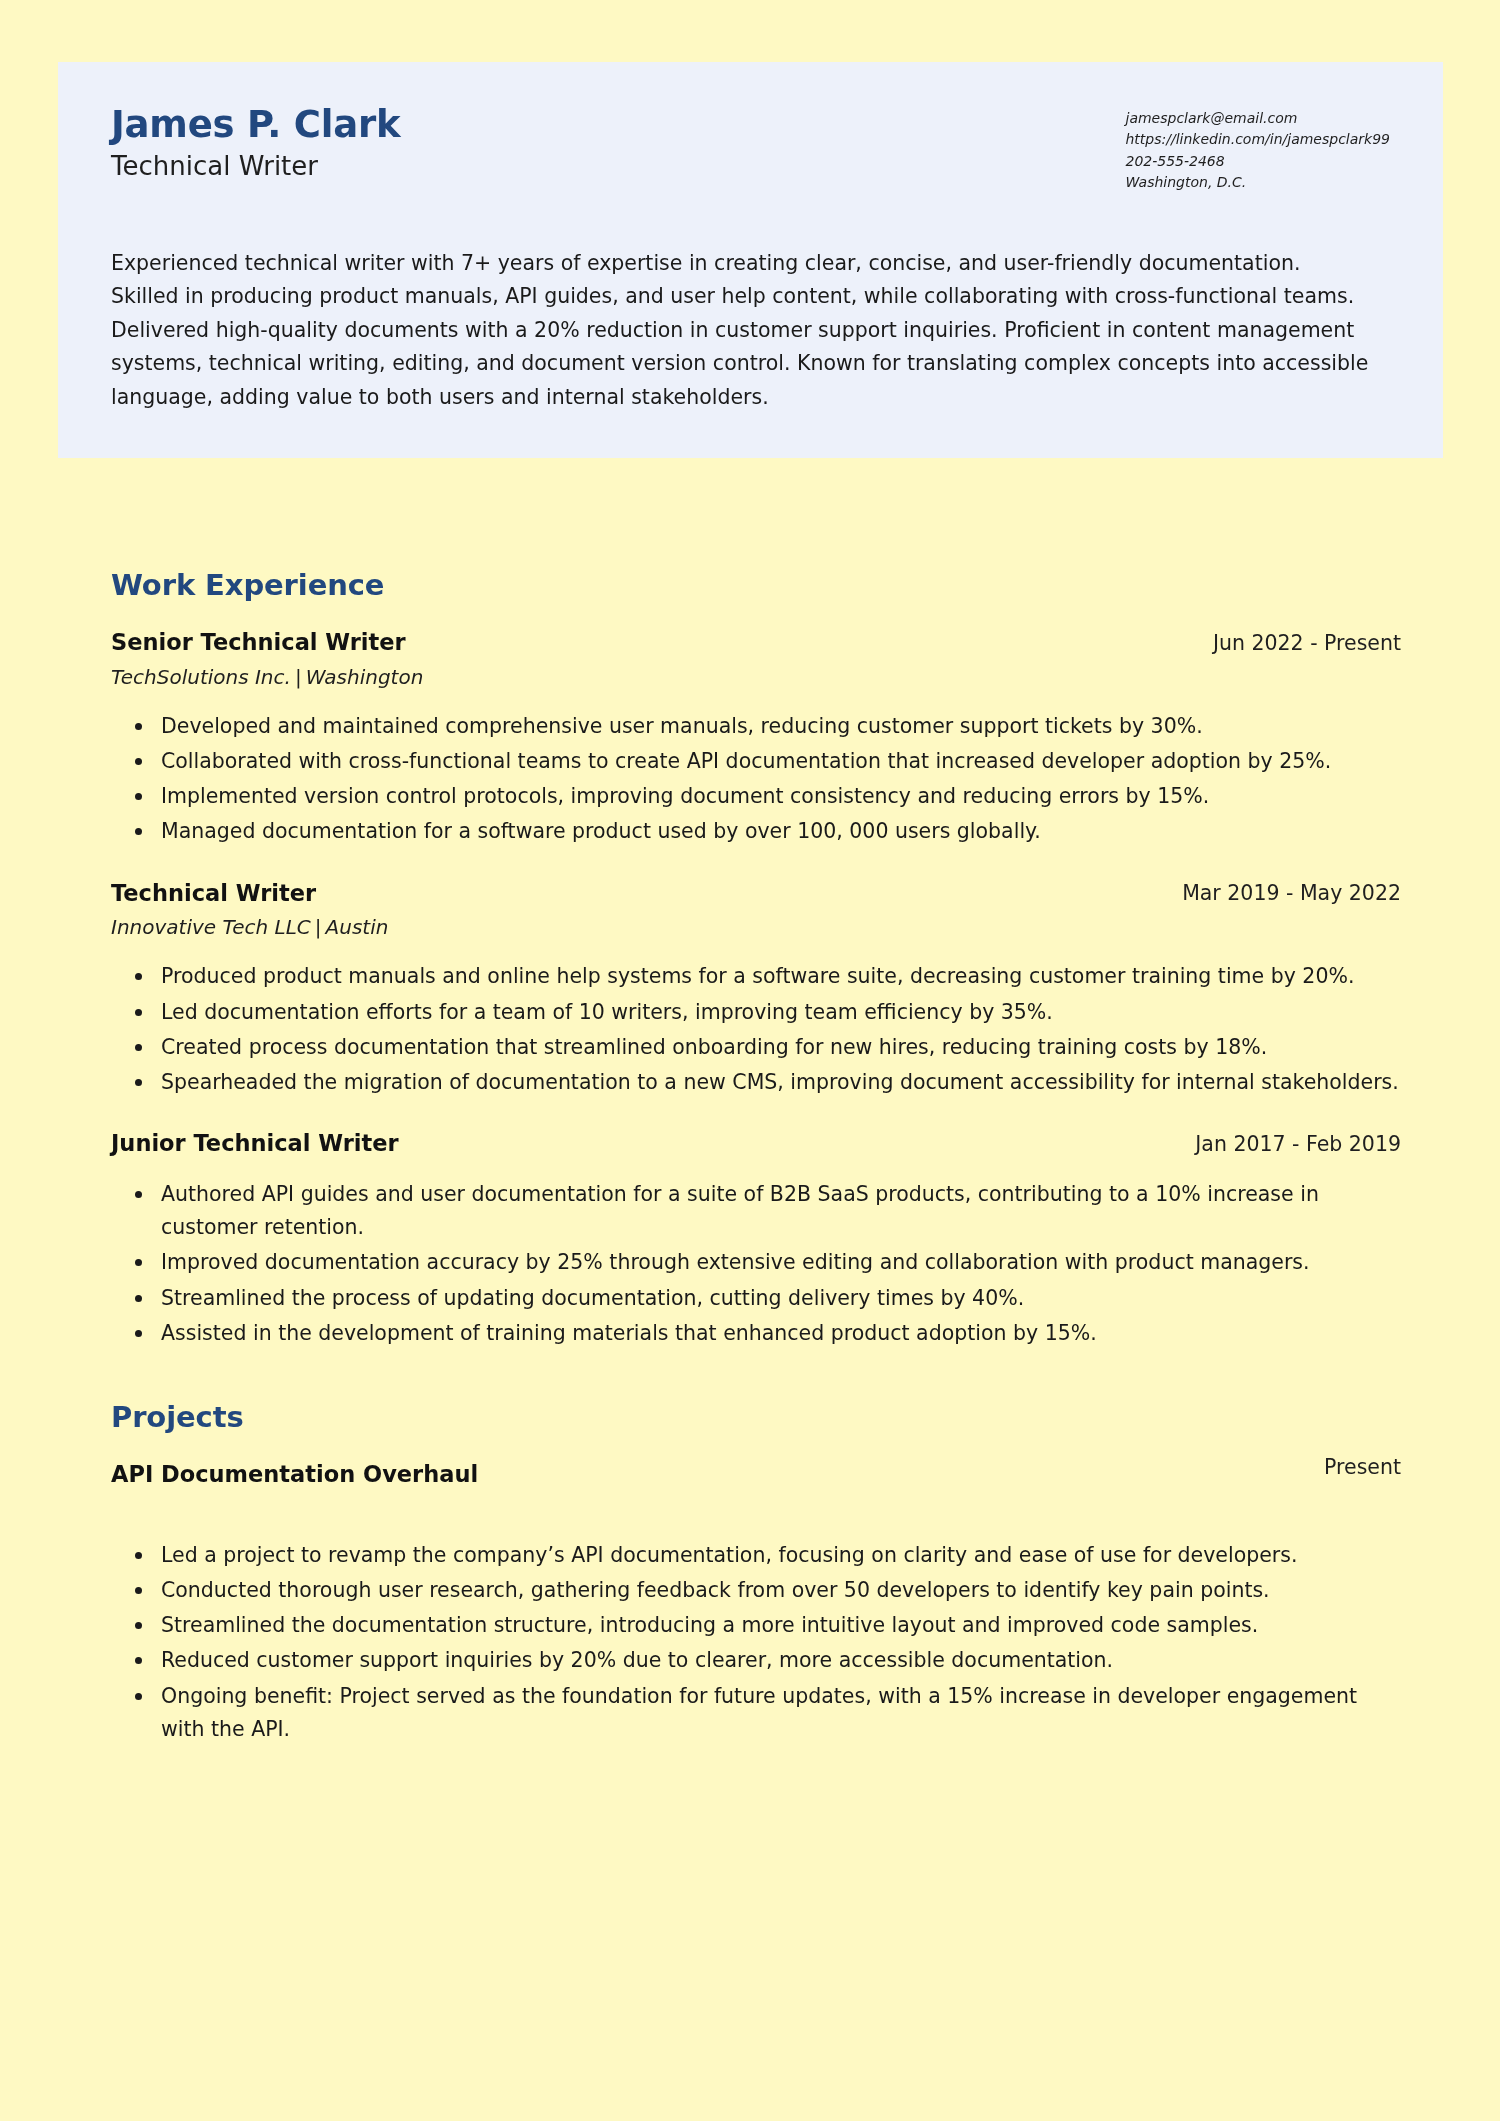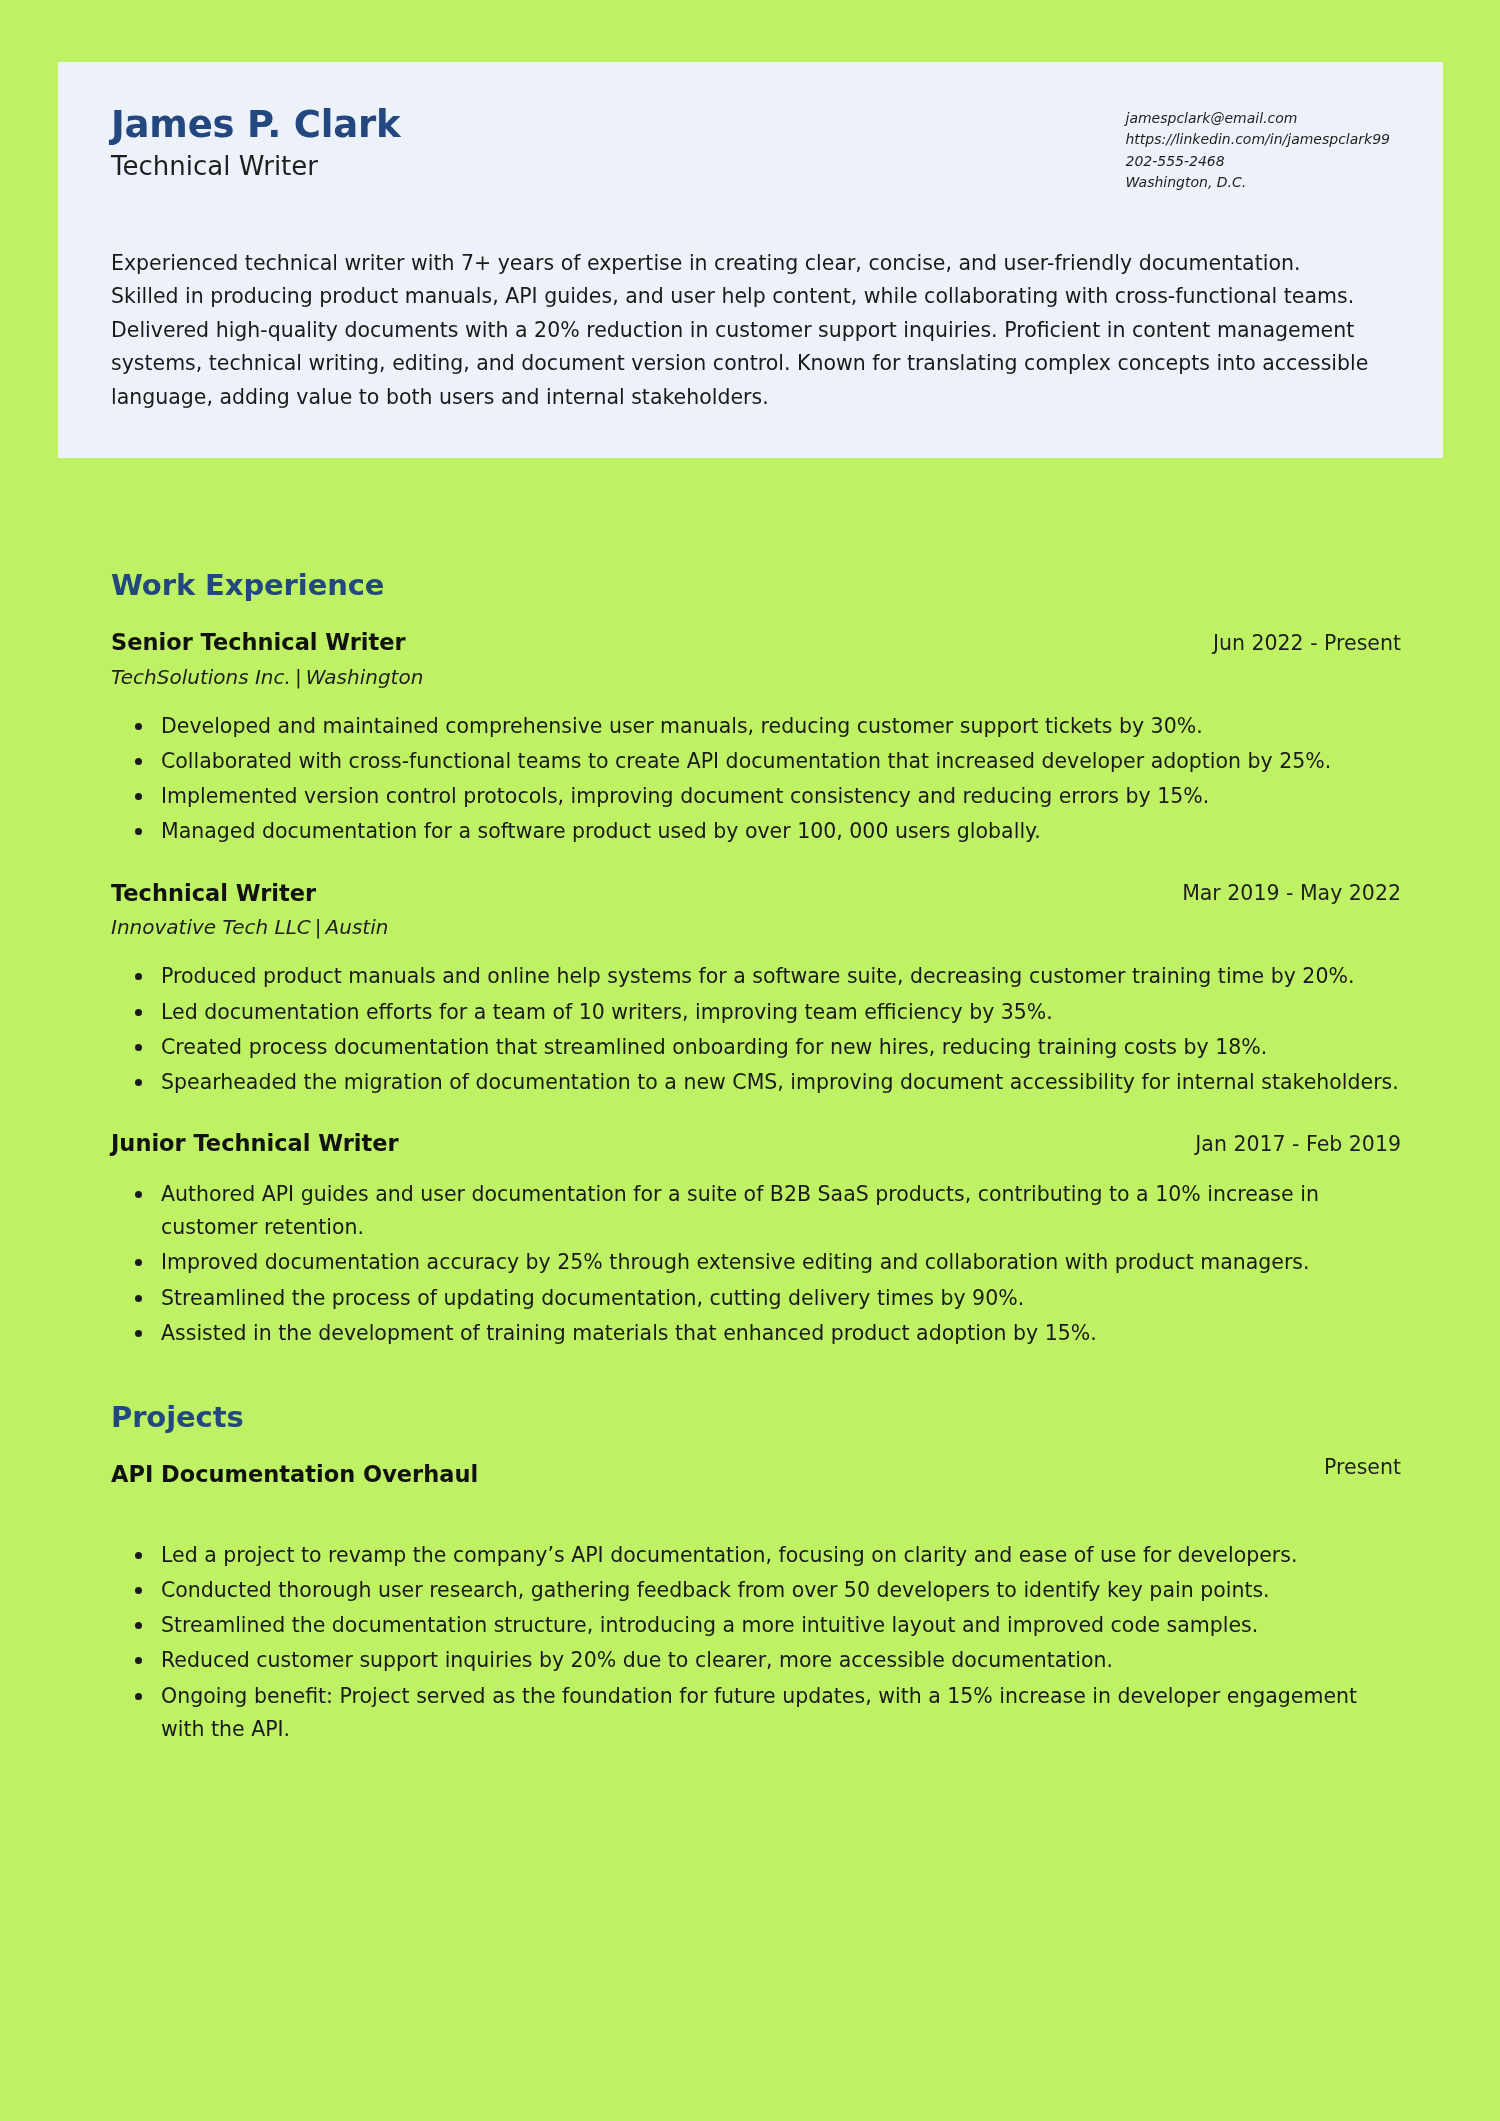--- a/index.html
+++ b/index.html
@@ -13,21 +13,21 @@
     font-family: "DejaVu Sans", "Liberation Sans", sans-serif;
     color: #1a1a1a;
     -webkit-font-smoothing: antialiased;
   }
 
   .page {
     position: relative;
     width: 1500px;
     height: 2121px;
     box-sizing: border-box;
-    background: #bef264;
+    background: #fef9c3;
     overflow: hidden;
   }
 
   
   .header-band {
     position: absolute;
     left: 58px;
     top: 62px;
     width: 1385px;
     box-sizing: border-box;
@@ -244,21 +244,21 @@
       </div>
 
       <div class="entry spaced">
         <div class="entry-head">
           <div class="entry-role">Junior Technical Writer</div>
           <div class="entry-date">Jan 2017 - Feb 2019</div>
         </div>
         <ul class="bullets">
           <li>Authored API guides and user documentation for a suite of B2B SaaS products, contributing to a 10% increase in customer retention.</li>
           <li>Improved documentation accuracy by 25% through extensive editing and collaboration with product managers.</li>
-          <li>Streamlined the process of updating documentation, cutting delivery times by 90%.</li>
+          <li>Streamlined the process of updating documentation, cutting delivery times by 40%.</li>
           <li>Assisted in the development of training materials that enhanced product adoption by 15%.</li>
         </ul>
       </div>
 
     </div>
 
     <div class="section">
 
       <div class="section-title projects-title">Projects</div>
 

